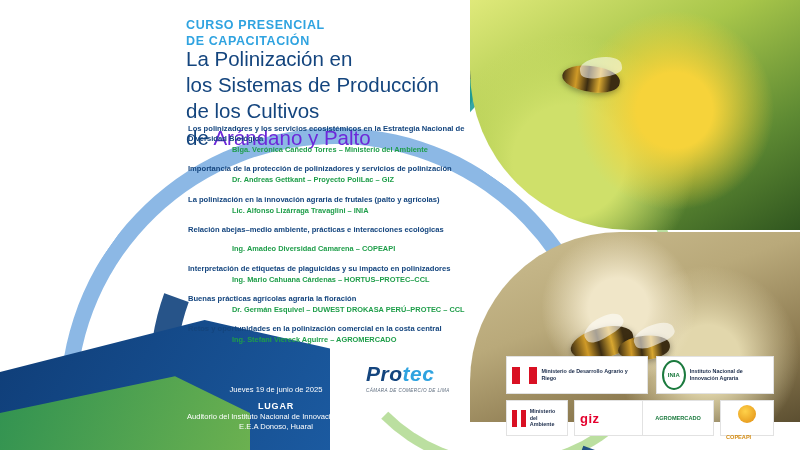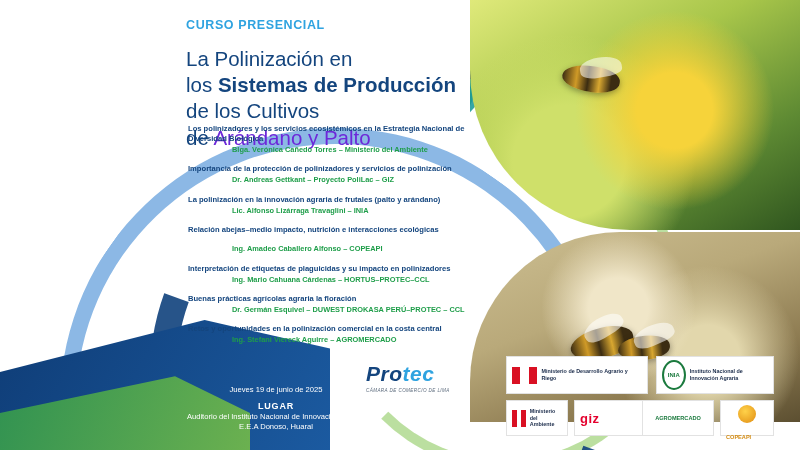--- a/index.html
+++ b/index.html
@@ -166,21 +166,21 @@
 
   .title {
     position: absolute;
     left: 186px; top: 46px;
     width: 300px;
     color: #14457e;
     font-size: 20.5px;
     line-height: 1.28;
     font-weight: normal;
   }
-  .title b { font-weight: bold; }
+  .title b { font-weight: normal; }
   .title .accent { color: #6d28d9; font-weight: normal; }
 
   .talks {
     position: absolute;
     left: 188px; top: 124px;
     width: 290px;
   }
   .talk { margin-bottom: 9.5px; }
   .talk-title {
     color: #14457e;
@@ -324,47 +324,48 @@
       </div>
   </div>
 
   <div class="bottom-left-shape"></div>
   <div class="bottom-left-green"></div>
 
   <div class="content">
 
     <div class="kicker">
       <div>CURSO PRESENCIAL</div>
+      <div>DE CAPACITACIÓN</div>
     </div>
 
     <div class="title">
       <div>La Polinización en</div>
       <div><span>los </span><b>Sistemas de Producción</b></div>
       <div>de los Cultivos</div>
       <div><span>de </span><span class="accent">Arándano y Palto</span></div>
     </div>
 
     <div class="talks">
       <div class="talk">
         <div class="talk-title">Los polinizadores y los servicios ecosistémicos en la Estrategia Nacional de Diversidad Biológica</div>
         <div class="talk-speaker">Blga. Verónica Cañedo Torres – Ministerio del Ambiente</div>
       </div>
       <div class="talk">
         <div class="talk-title">Importancia de la protección de polinizadores y servicios de polinización</div>
         <div class="talk-speaker">Dr. Andreas Gettkant – Proyecto PoliLac – GIZ</div>
       </div>
       <div class="talk">
-        <div class="talk-title">La polinización en la innovación agraria de frutales (palto y arándano)</div>
+        <div class="talk-title">La polinización en la innovación agraria de frutales (palto y agrícolas)</div>
         <div class="talk-speaker">Lic. Alfonso Lizárraga Travaglini – INIA</div>
       </div>
       <div class="talk">
-        <div class="talk-title">Relación abejas–medio impacto, nutrición e interacciones ecológicas</div>
-      </div>
-      <div class="talk">
-        <div class="talk-speaker">Ing. Amadeo Caballero Alfonso – COPEAPI</div>
+        <div class="talk-title">Relación abejas–medio ambiente, prácticas e interacciones ecológicas</div>
+      </div>
+      <div class="talk">
+        <div class="talk-speaker">Ing. Amadeo Diversidad Camarena – COPEAPI</div>
       </div>
       <div class="talk">
         <div class="talk-title">Interpretación de etiquetas de plaguicidas y su impacto en polinizadores</div>
         <div class="talk-speaker">Ing. Mario Cahuana Cárdenas – HORTUS–PROTEC–CCL</div>
       </div>
       <div class="talk">
         <div class="talk-title">Buenas prácticas agrícolas agraria la floración</div>
         <div class="talk-speaker">Dr. Germán Esquivel – DUWEST DROKASA PERÚ–PROTEC – CCL</div>
       </div>
       <div class="talk">

